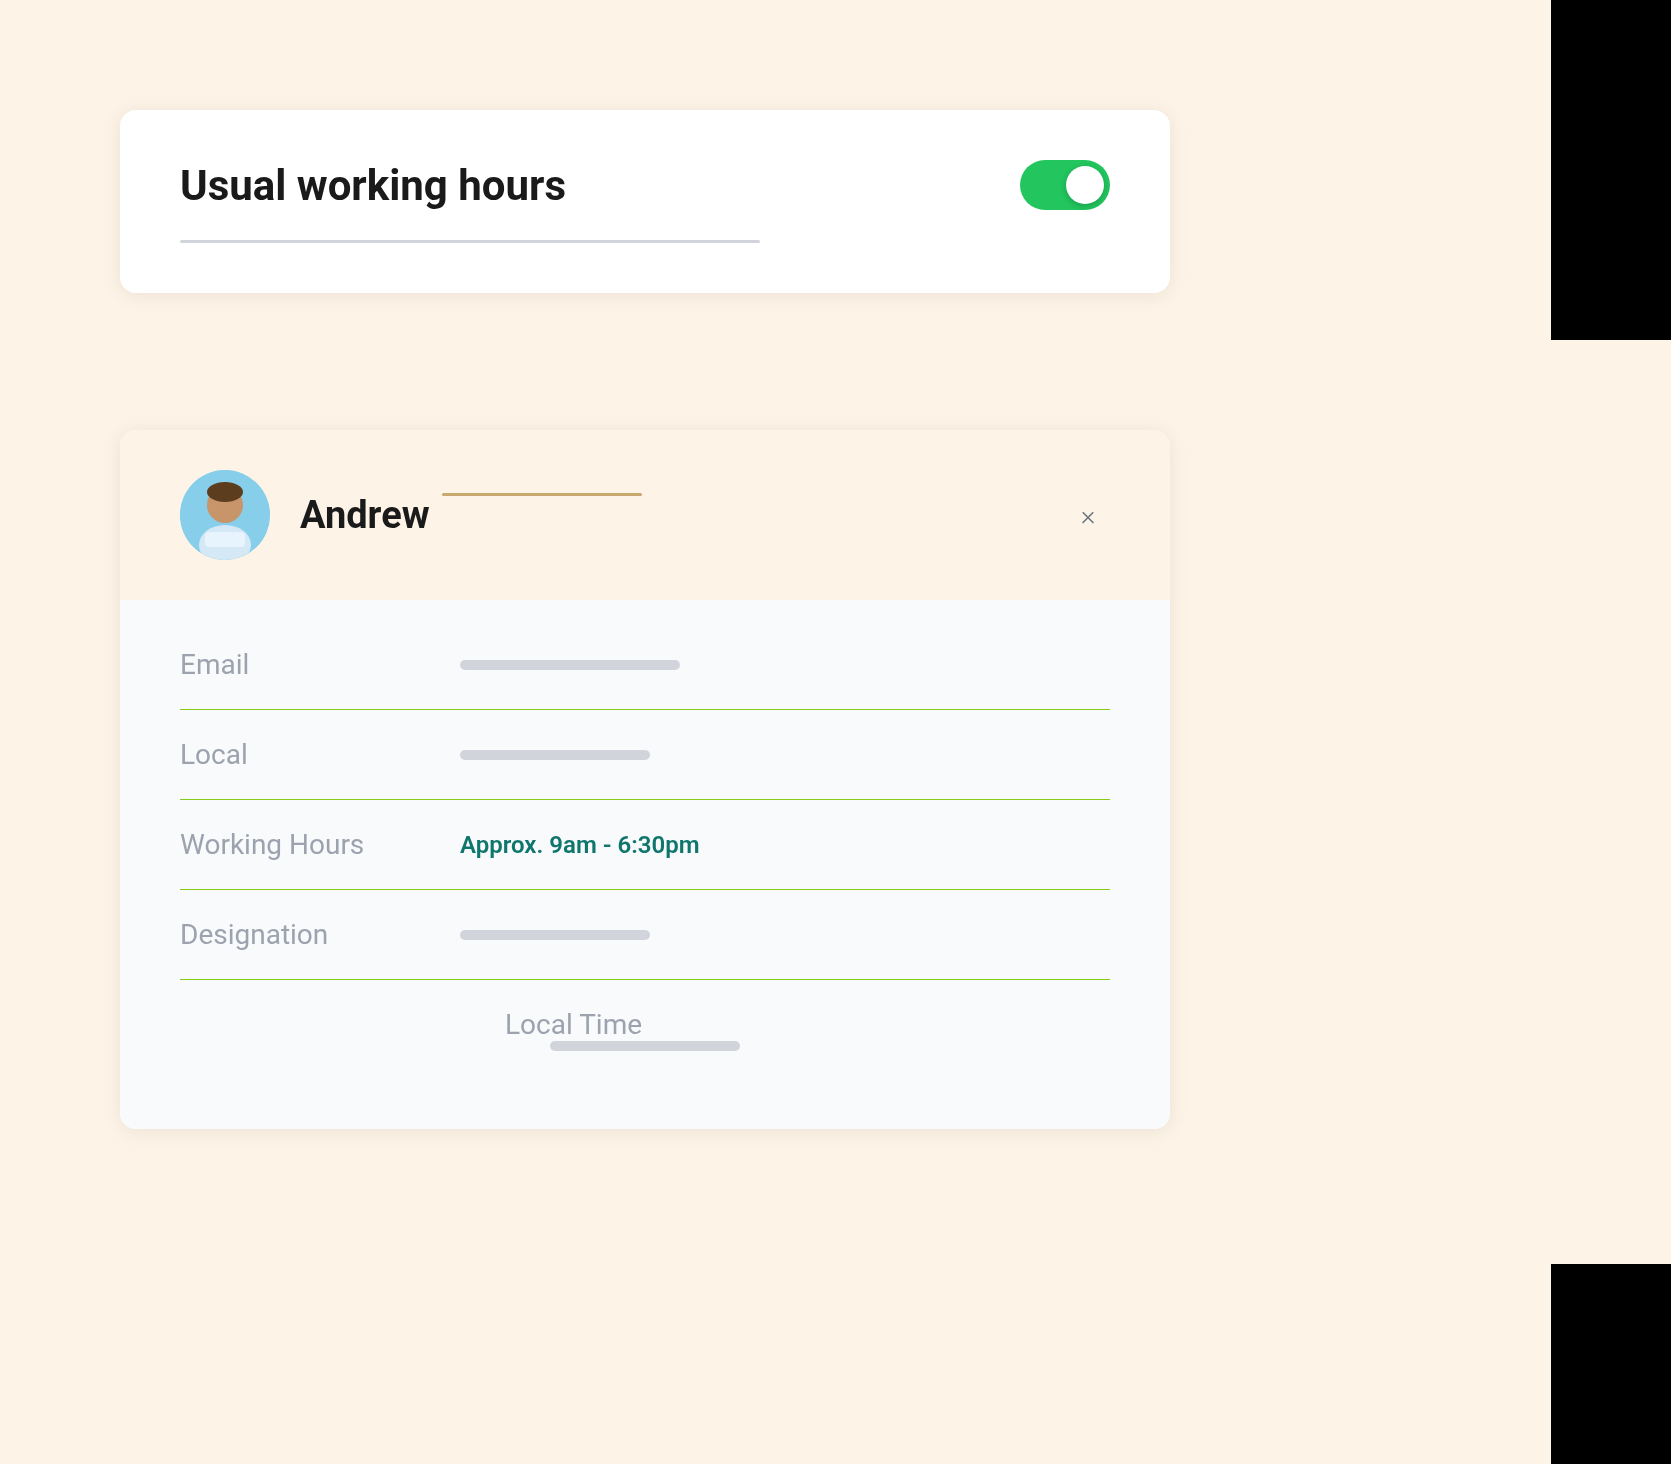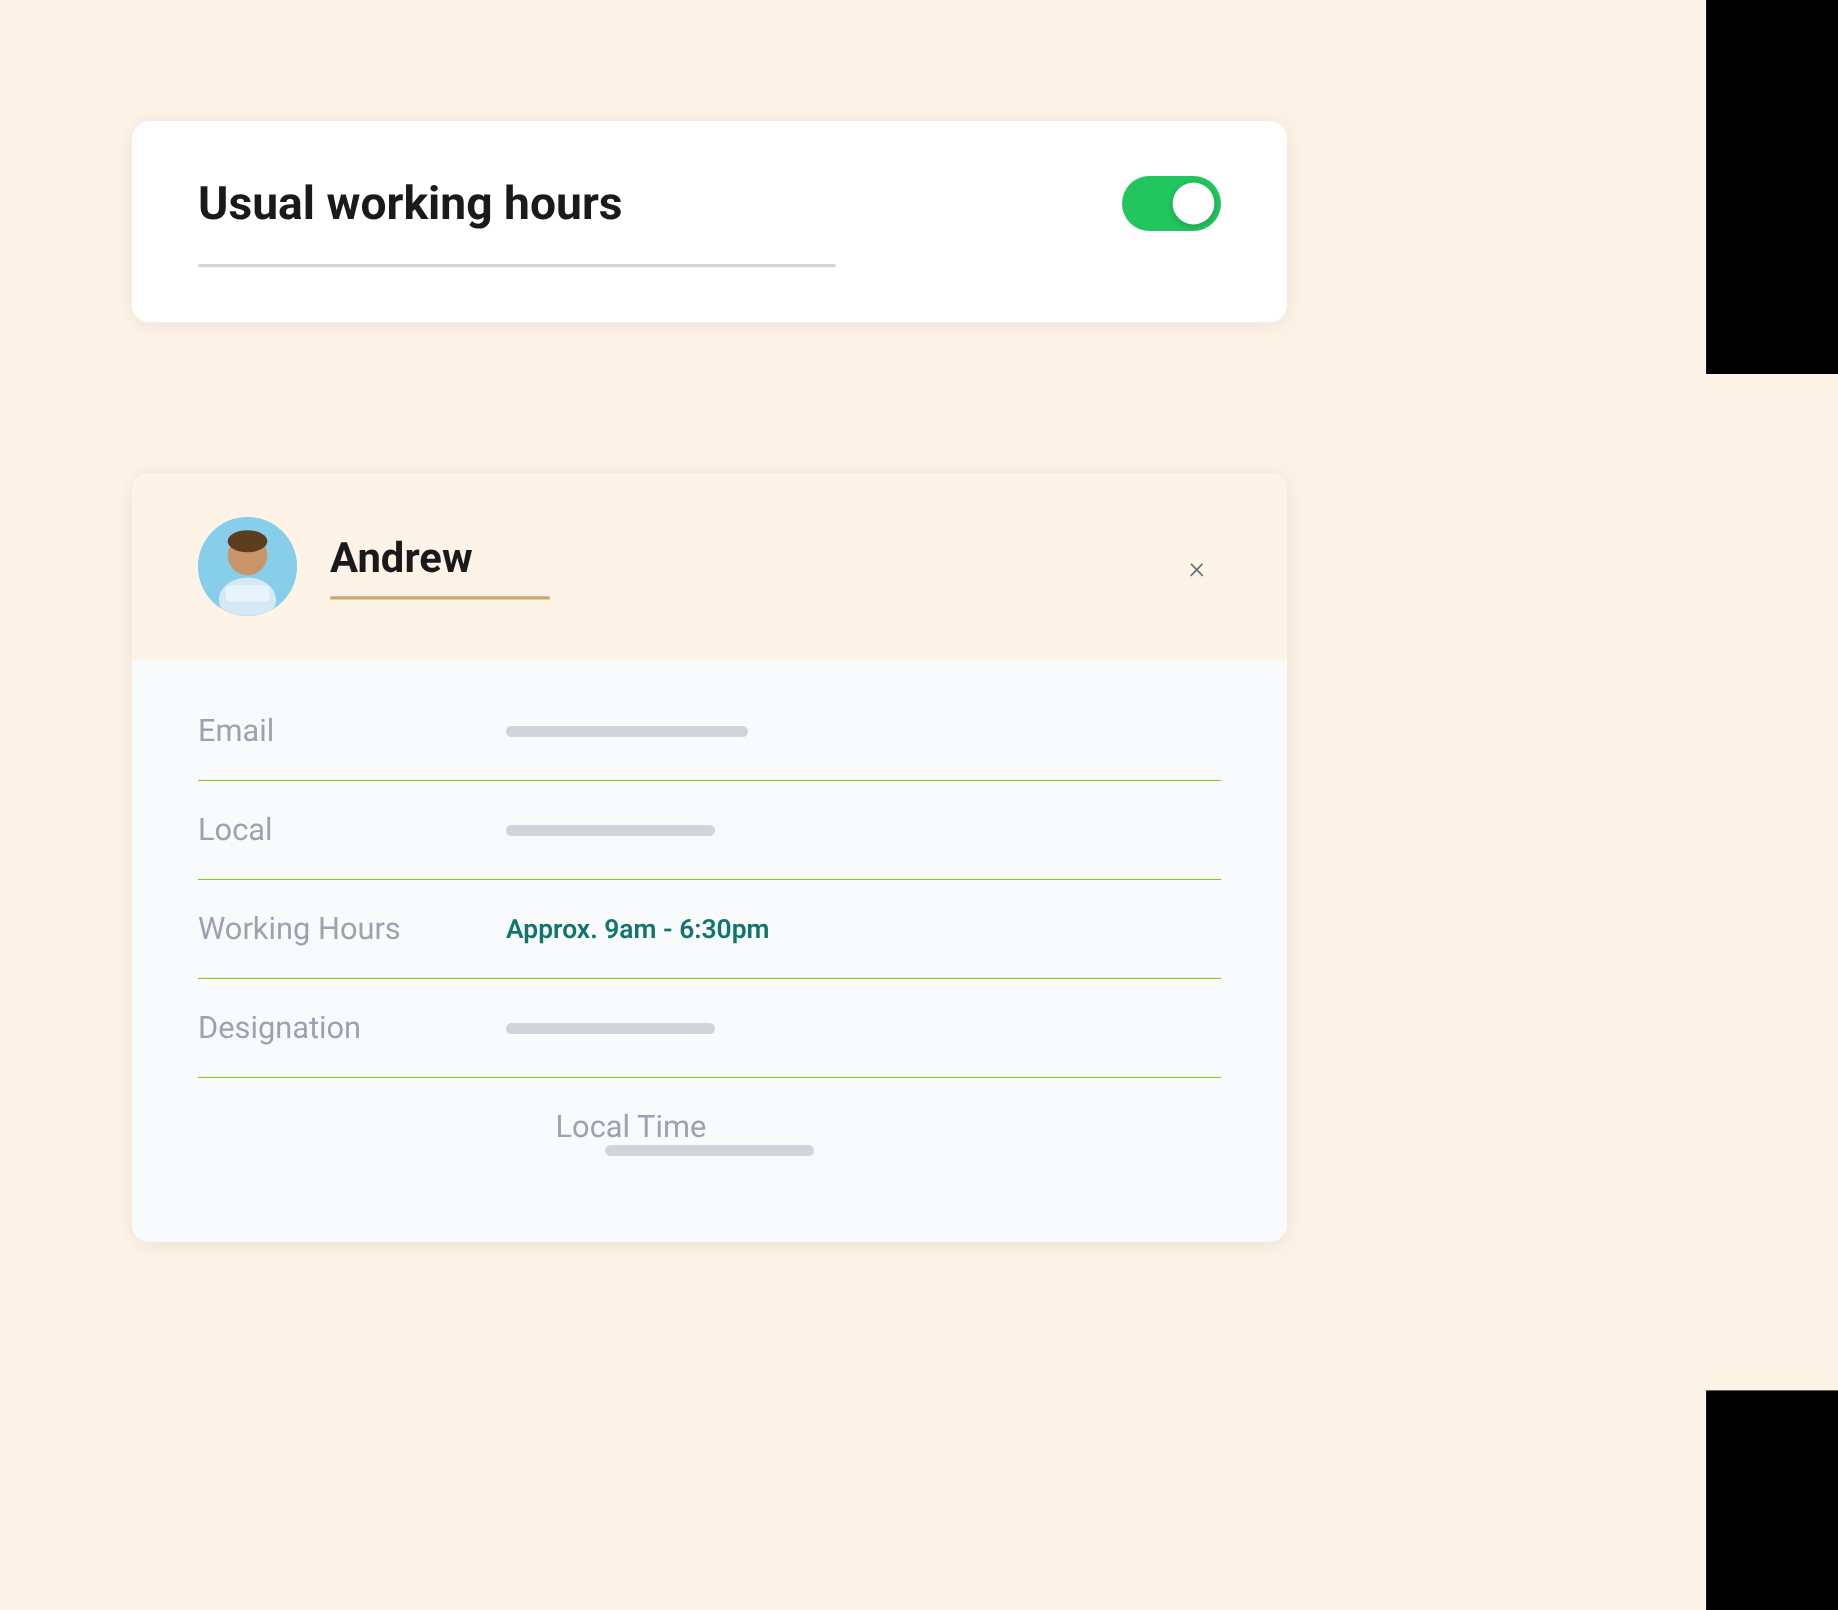--- a/index.html
+++ b/index.html
@@ -125,21 +125,21 @@
       height: 90px;
       border-radius: 50%;
       background: #87ceeb;
       overflow: hidden;
       flex-shrink: 0;
     }
 
     
     .profile-name-section {
       display: flex;
-      flex-direction: column;
+      flex-direction: row;
       gap: 12px;
     }
 
     .profile-name {
       font-size: 38px;
       font-weight: 700;
       color: #1a1a1a;
     }
 
     .profile-name-underline {

